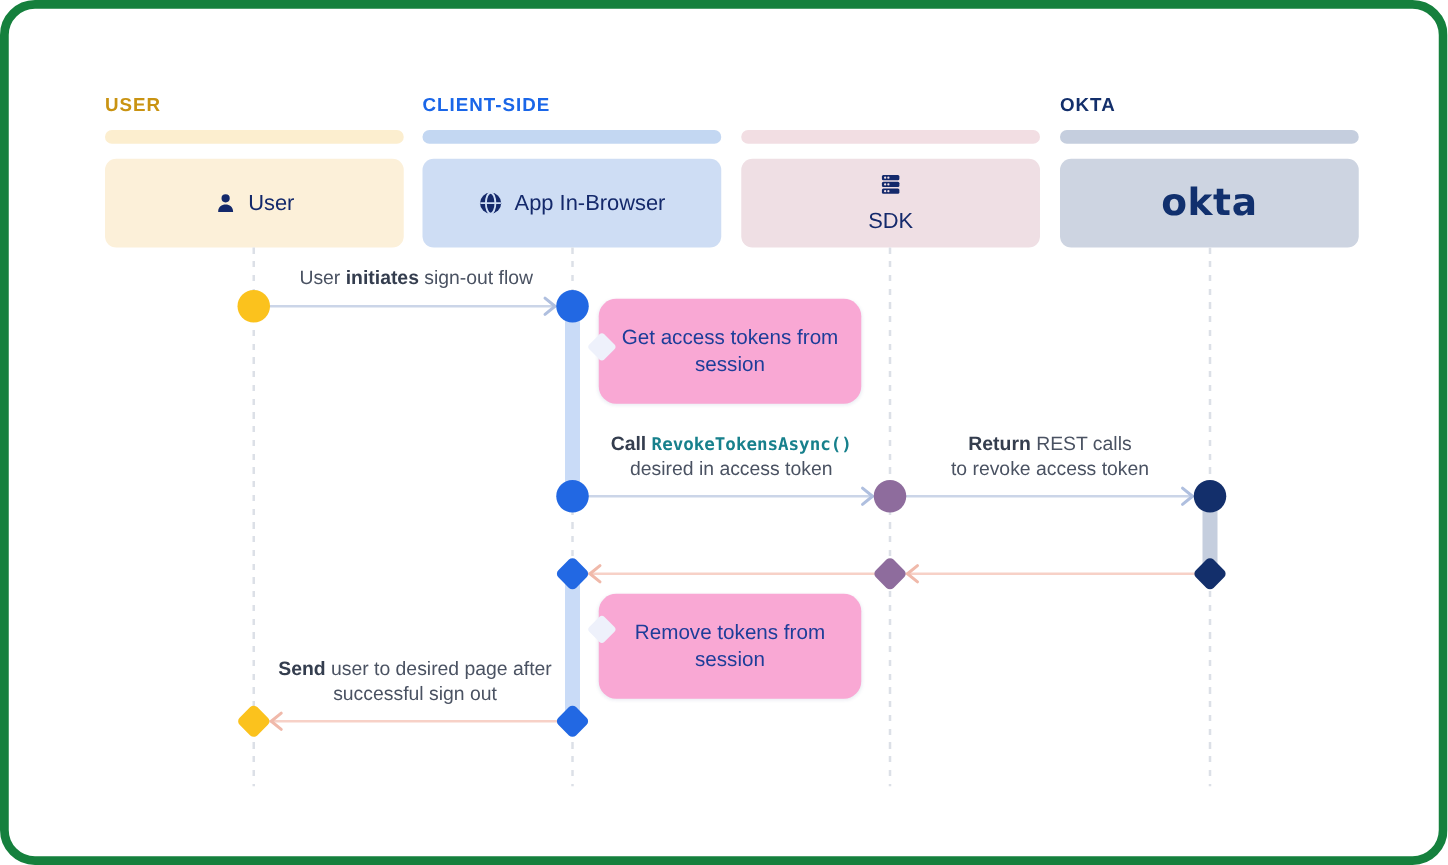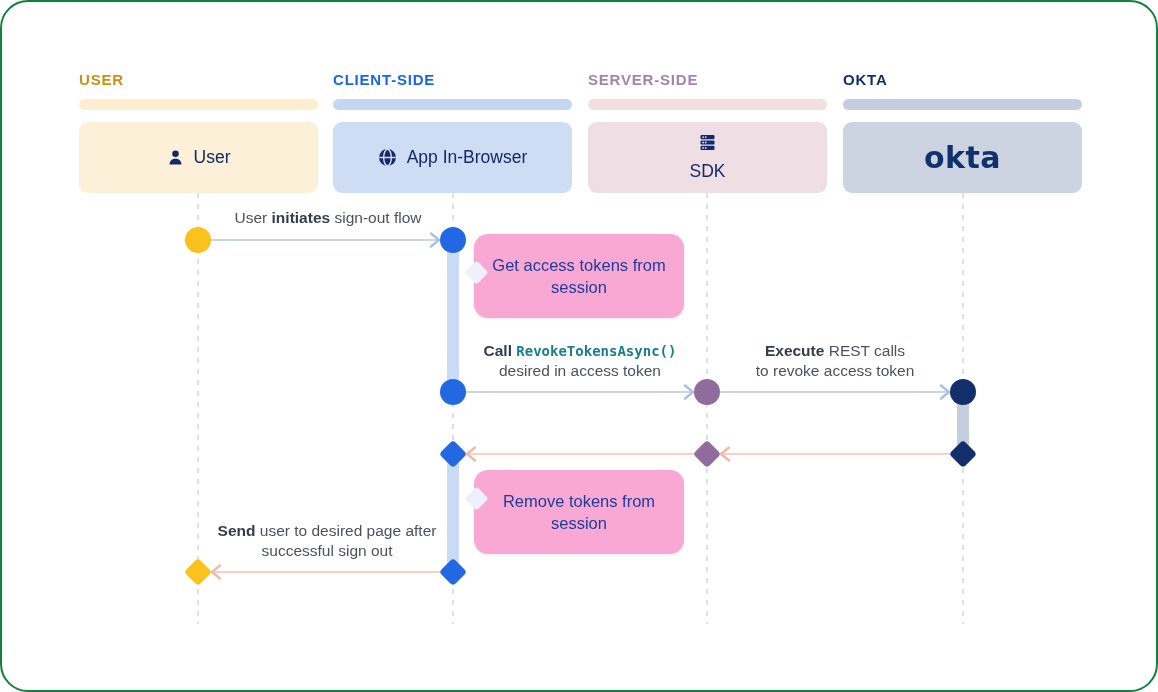--- a/index.html
+++ b/index.html
@@ -1,18 +1,18 @@
 <!DOCTYPE html>
 <html><head>
 <meta charset="utf-8">
 <style>
   html,body{margin:0;padding:0;background:#ffffff;}
   .canvas{
     position:relative; width:1158px; height:692px; background:#ffffff;
-    border:2px solid #15803d; border-radius:28px; overflow:hidden; box-sizing:border-box;
+    border:7px solid #15803d; border-radius:28px; overflow:hidden; box-sizing:border-box;
     font-family:"Liberation Sans", sans-serif;
   }
   
   .col-label{position:absolute; top:69px; width:239px; font-size:15px; font-weight:700; letter-spacing:0.8px;}
   .lbl-user{left:77px; color:#C99312;}
   .lbl-client{left:331px; color:#1A66E8;}
   .lbl-server{left:586px; color:#A284B0;}
   .lbl-okta{left:841px; color:#132F6B;}
   .bar{position:absolute; top:97px; width:239px; height:11px; border-radius:6px;}
   .bar-user{left:77px; background:#FCEECF;}
@@ -59,21 +59,20 @@
   .note1{left:472px; top:232px;} .note1::before{top:30px;}
   .note2{left:472px; top:468px;} .note2::before{top:20px;}
 </style>
 </head>
 <body>
 
 <div class="canvas">
 
   <div class="col-label lbl-user">USER</div>
   <div class="col-label lbl-client">CLIENT-SIDE</div>
-  <div class="col-label lbl-server">SERVER-SIDE</div>
   <div class="col-label lbl-okta">OKTA</div>
 
   <div class="bar bar-user"></div>
   <div class="bar bar-client"></div>
   <div class="bar bar-server"></div>
   <div class="bar bar-okta"></div>
 
   <div class="actor-box box-user">
     <span class="icon">
       <svg width="17" height="17" viewBox="0 0 16 16">
@@ -166,21 +165,21 @@
   <div class="msg" style="left:186px;top:206px;width:280px;">
     <span>User </span><b>initiates</b><span> sign-out flow</span>
   </div>
 
   <div class="msg" style="left:458px;top:339px;width:240px;">
     <span><b>Call </b><span class="code">RevokeTokensAsync()</span></span>
     <span class="line2">desired in access token</span>
   </div>
 
   <div class="msg" style="left:713px;top:339px;width:240px;">
-    <span><b>Execute</b><span> REST calls</span></span>
+    <span><b>Return</b><span> REST calls</span></span>
     <span class="line2">to revoke access token</span>
   </div>
 
 
   <div class="msg" style="left:172px;top:519px;width:306px;">
     <span><b>Send</b><span> user to desired page after</span></span>
     <span class="line2">successful sign out</span>
   </div>
 
   <div class="note note1">Get access tokens from session</div>

